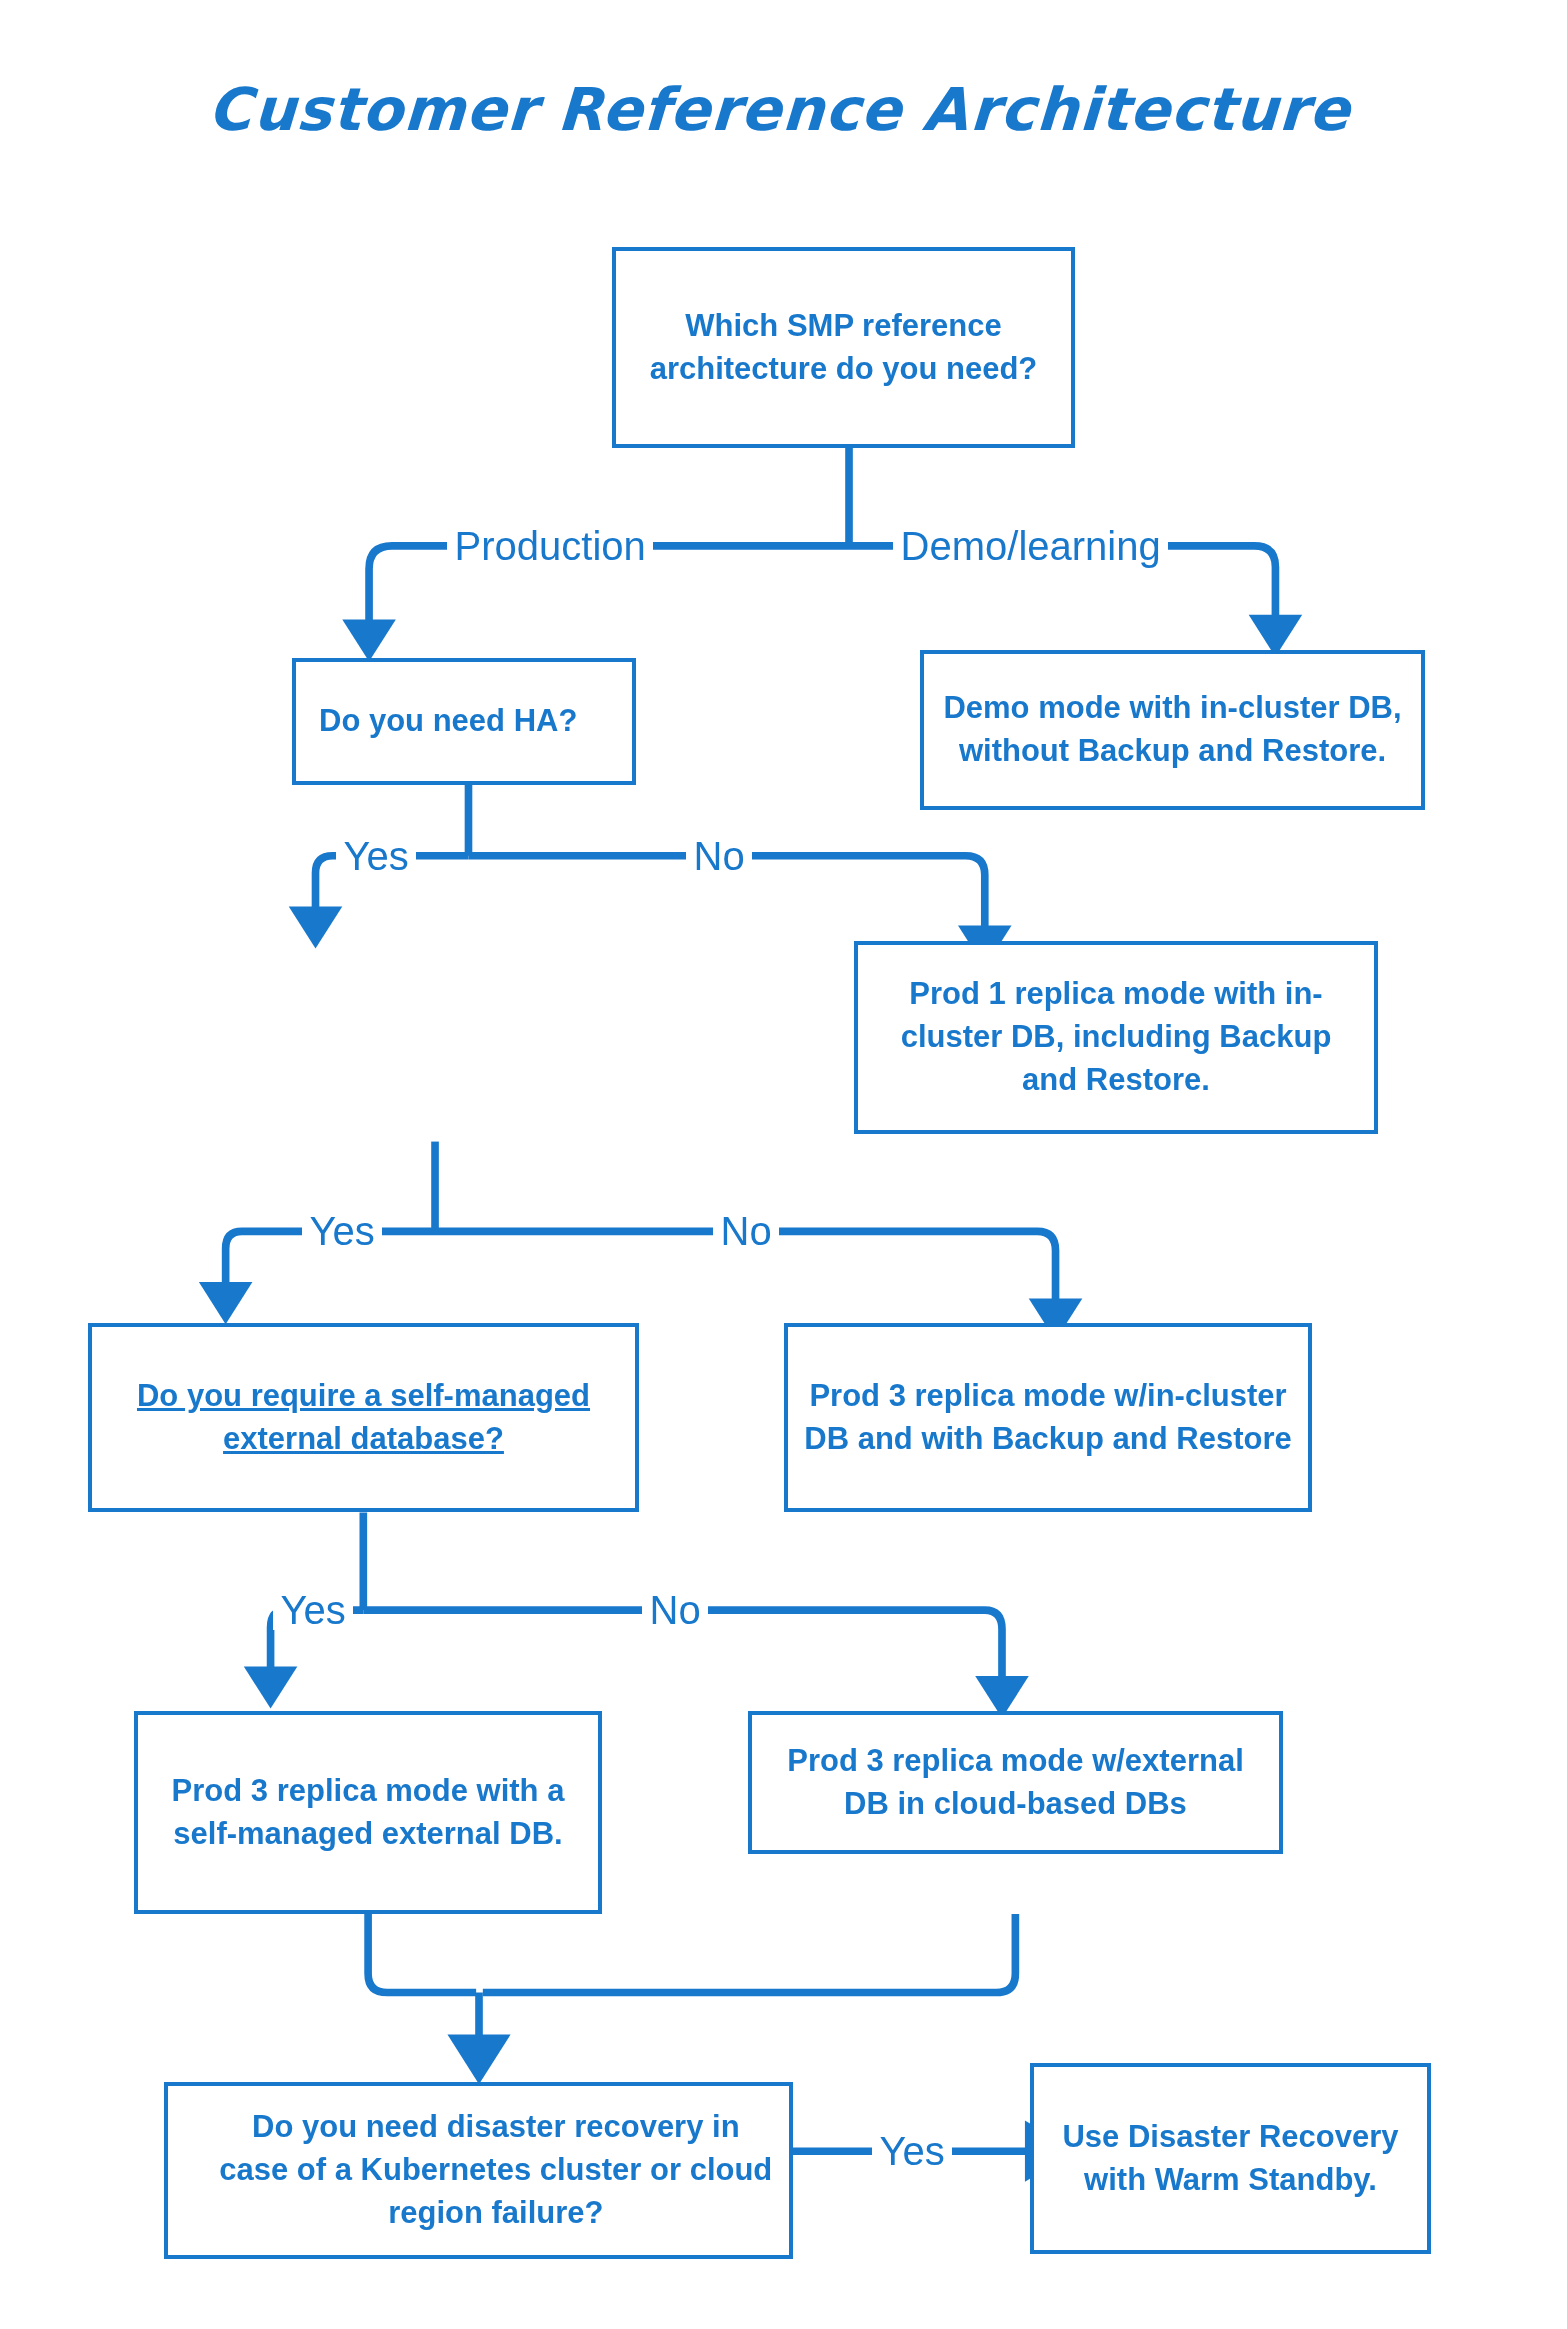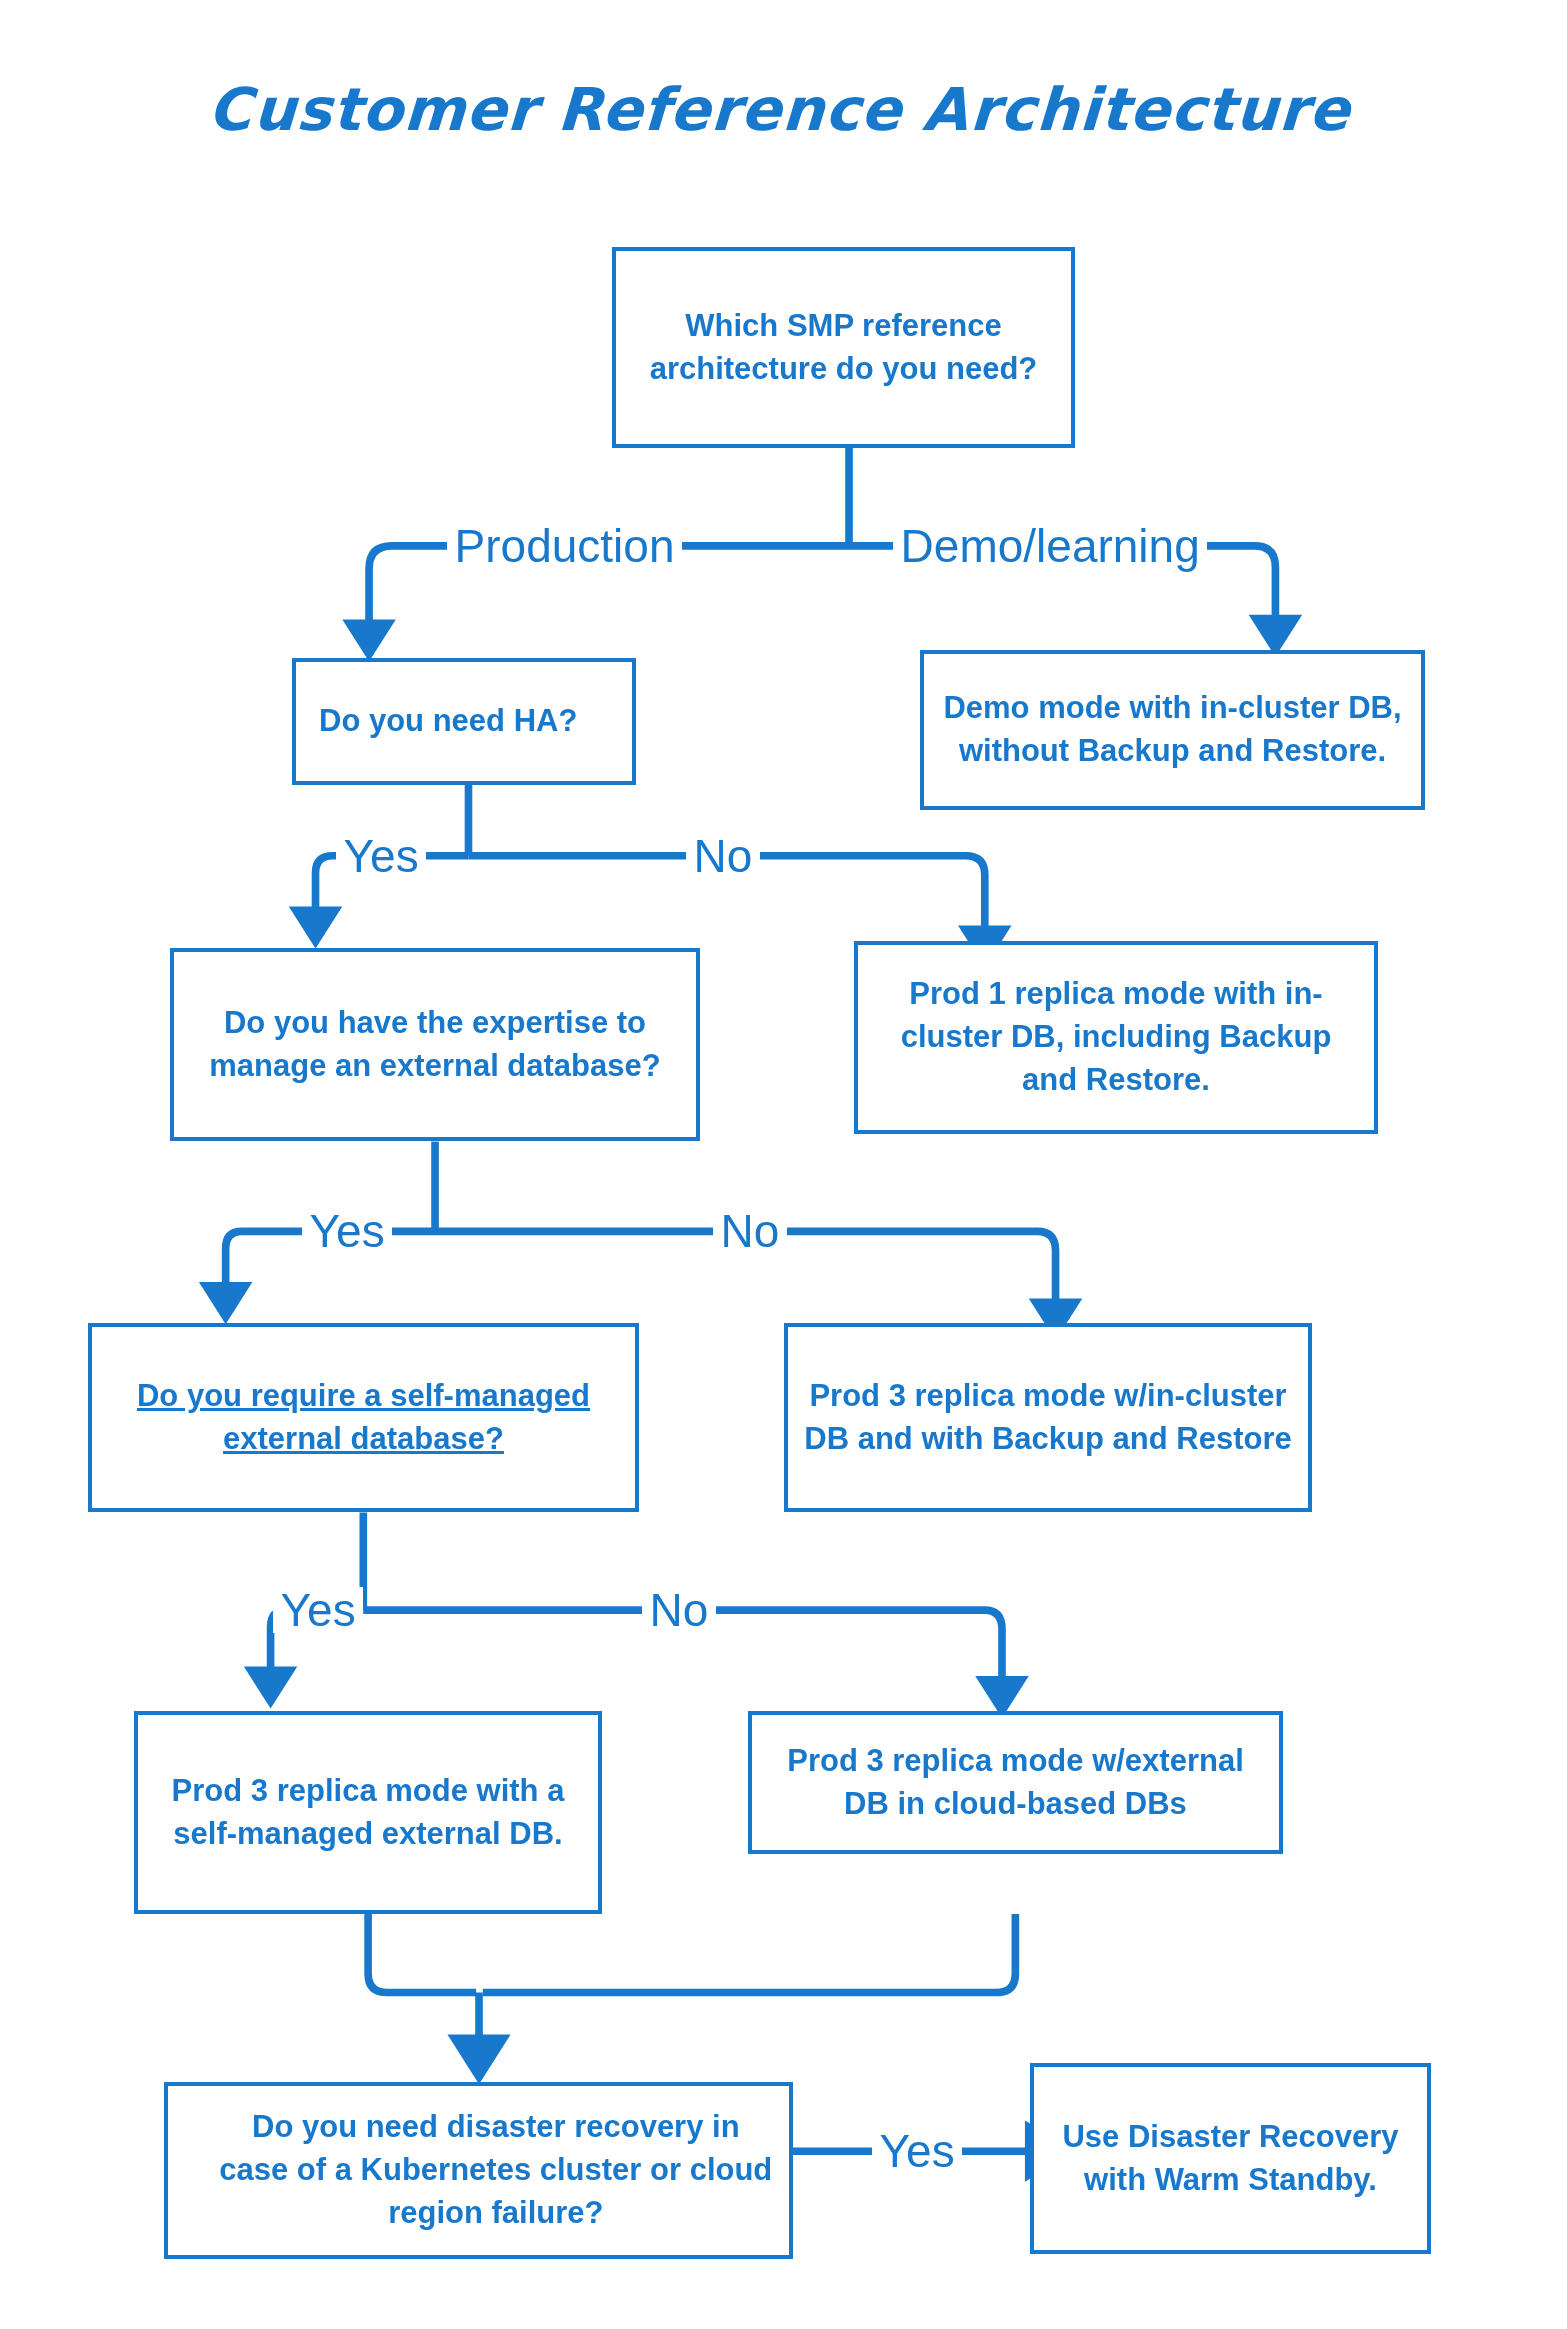--- a/index.html
+++ b/index.html
@@ -55,21 +55,21 @@
   .node.left-align{
     justify-content:flex-start;
     text-align:left;
     padding-left:23px;
   }
   .node .txt{ display:block; width:100%; }
   
   .elabel{
     position:absolute;
     color:#1878CC;
-    font-size:46px;
+    font-size:40px;
     font-weight:400;
     line-height:1;
     white-space:nowrap;
     background:#ffffff;
     padding:0 7.6px;
     transform:translateY(-50%);
     font-stretch:condensed;
   }
 </style>
 </head>
@@ -133,23 +133,20 @@
   </div>
 
   <div class="node" style="left:612px; top:247px; width:463px; height:201px;">
     <span class="txt">Which SMP reference architecture do you need?</span>
   </div>
 
   <div class="node" style="left:920px; top:650px; width:505px; height:160px;">
     <span class="txt">Demo mode with in-cluster DB, without Backup and Restore.</span>
   </div>
 
-  <div class="node" style="left:170px; top:948px; width:530px; height:193px;">
-    <span class="txt">Do you have the expertise to manage an external database?</span>
-  </div>
 
   <div class="node" style="left:854px; top:941px; width:524px; height:193px;">
     <span class="txt">Prod 1 replica mode with in-cluster DB, including Backup and Restore.</span>
   </div>
 
   <div class="node" style="left:88px; top:1323px; width:551px; height:189px;text-decoration:underline;">
     <span class="txt">Do you require a self-managed external database?</span>
   </div>
 
   <div class="node" style="left:784px; top:1323px; width:528px; height:189px;">

